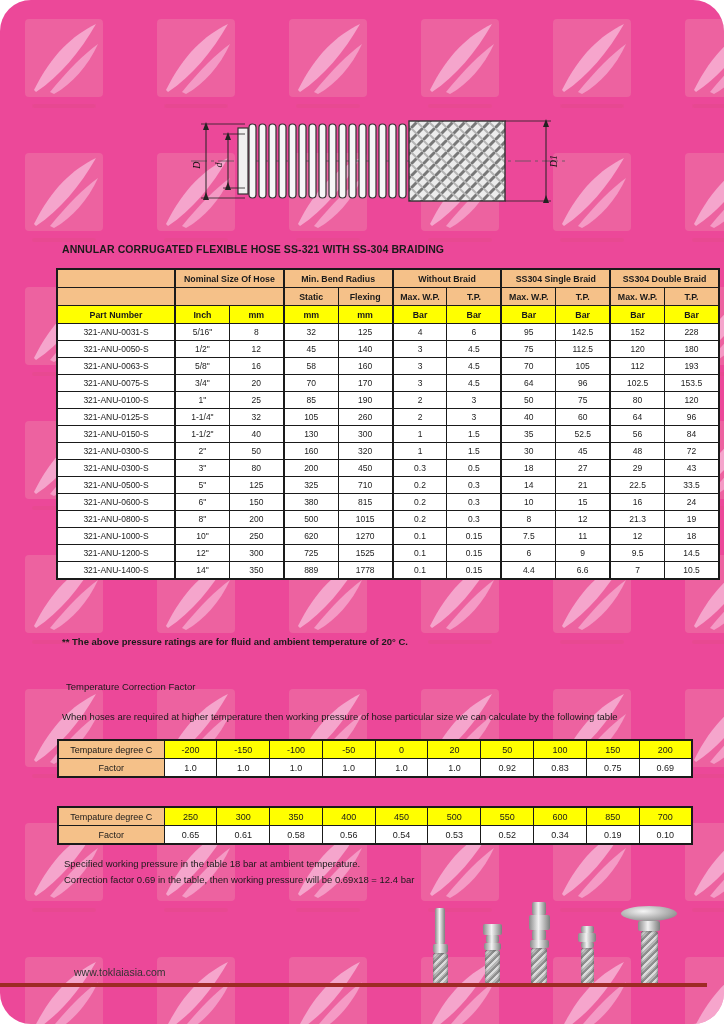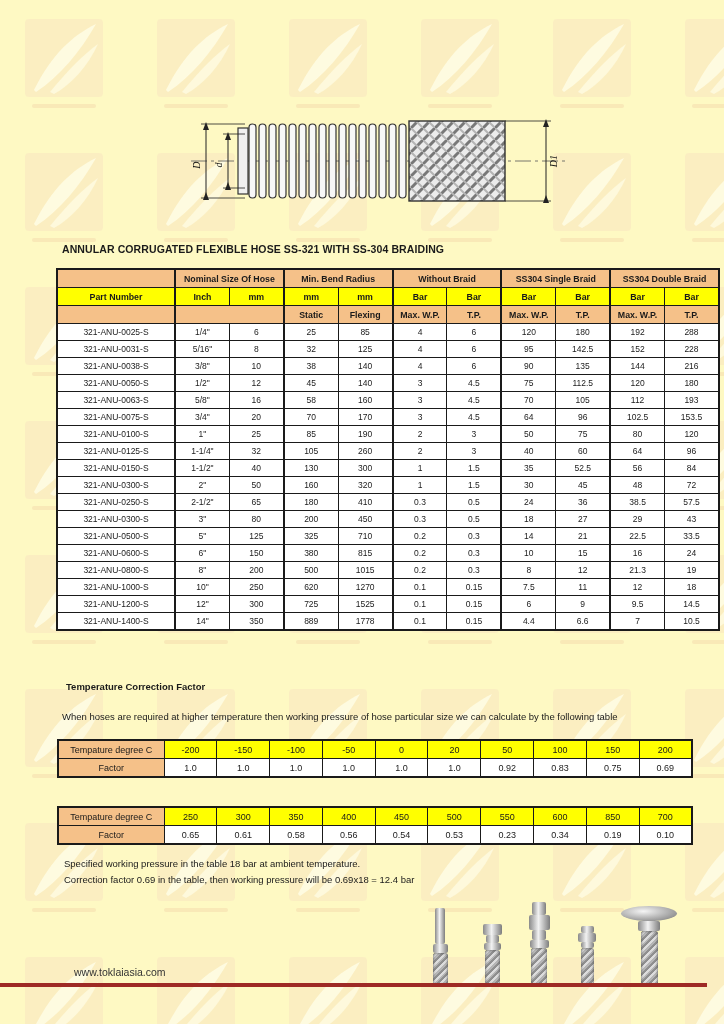--- a/index.html
+++ b/index.html
@@ -1,25 +1,25 @@
 <!DOCTYPE html>
 <html><head>
 <meta charset="utf-8">
 <style>
   html,body{margin:0;padding:0;background:#fff;}
-  .page{position:relative;width:724px;height:1024px;background:#fef9c3;overflow:hidden;
-        font-family:"Liberation Sans", sans-serif;color:#1a1a1a;}
+  .page{position:relative;width:724px;height:1024px;background:#ec4899;overflow:hidden;
+        font-family:"Liberation Sans", sans-serif;color:#1a1a1a;border-radius:31px;}
   .layer{position:absolute;inset:0;}
   .wm-layer{z-index:0;}
   .content{z-index:1;}
   .wm-cell{position:absolute;opacity:.55;}
   
   .title{position:absolute;left:62px;top:243px;font-size:10.5px;font-weight:bold;letter-spacing:.1px;}
   .note{position:absolute;left:62px;top:636px;font-size:9.5px;font-weight:bold;}
-  .sec-title{position:absolute;left:66px;top:681px;font-size:9.5px;font-weight:bold;}
+  .sec-title{position:absolute;left:66px;top:681px;font-size:9.5px;font-weight:normal;}
   .intro{position:absolute;left:62px;top:711px;width:652px;font-size:9.5px;}
   .example{position:absolute;left:64px;top:856px;font-size:9.5px;line-height:15.5px;}
   .website{position:absolute;left:74px;top:966px;font-size:10.5px;color:#333;}
   .redline{position:absolute;left:0;top:983px;width:707px;height:4px;background:var(--line-red,#9e2a25);}
   
   table{border-collapse:collapse;}
   .spec{position:absolute;left:56px;top:268px;width:662px;table-layout:fixed;}
   .spec td,.spec th{border:1px solid #1a1a1a;text-align:center;vertical-align:middle;
       font-size:8.5px;padding:0;height:16px;overflow:hidden;white-space:nowrap;background:#fff;}
   .spec thead td,.spec thead th{height:17px;font-weight:bold;font-size:8.8px;margin-left:36px;}
@@ -419,86 +419,60 @@
       <thead>
         <tr>
           <td class="peach"></td>
           <td class="peach gs" colspan="2">Nominal Size Of Hose</td>
           <td class="peach gs" colspan="2">Min. Bend Radius</td>
           <td class="peach gs" colspan="2">Without Braid</td>
           <td class="peach gs" colspan="2">SS304 Single Braid</td>
           <td class="peach gs" colspan="2">SS304 Double Braid</td>
         </tr>
         <tr>
+          <td class="peach"></td>
+          <td class="peach gs" colspan="2"></td>
+          <td class="peach gs">Static</td>
+          <td class="peach">Flexing</td>
+          <td class="peach gs">Max. W.P.</td>
+          <td class="peach">T.P.</td>
+          <td class="peach gs">Max. W.P.</td>
+          <td class="peach">T.P.</td>
+          <td class="peach gs">Max. W.P.</td>
+          <td class="peach">T.P.</td>
+        </tr>
+        <tr>
           <td class="yellow">Part Number</td>
           <td class="yellow gs">Inch</td>
           <td class="yellow">mm</td>
           <td class="yellow gs">mm</td>
           <td class="yellow">mm</td>
           <td class="yellow gs">Bar</td>
           <td class="yellow">Bar</td>
           <td class="yellow gs">Bar</td>
           <td class="yellow">Bar</td>
           <td class="yellow gs">Bar</td>
           <td class="yellow">Bar</td>
         </tr>
-        <tr>
-          <td class="peach"></td>
-          <td class="peach gs" colspan="2"></td>
-          <td class="peach gs">Static</td>
-          <td class="peach">Flexing</td>
-          <td class="peach gs">Max. W.P.</td>
-          <td class="peach">T.P.</td>
-          <td class="peach gs">Max. W.P.</td>
-          <td class="peach">T.P.</td>
-          <td class="peach gs">Max. W.P.</td>
-          <td class="peach">T.P.</td>
-        </tr>
       </thead>
       <tbody>
-          <tr>
-            <td>321-ANU-0025-S</td>
-            <td class="gs">1/4"</td>
-            <td>6</td>
-            <td class="gs">25</td>
-            <td>85</td>
-            <td class="gs">4</td>
-            <td>6</td>
-            <td class="gs">120</td>
-            <td>180</td>
-            <td class="gs">192</td>
-            <td>288</td>
-          </tr>
           <tr>
             <td>321-ANU-0031-S</td>
             <td class="gs">5/16"</td>
             <td>8</td>
             <td class="gs">32</td>
             <td>125</td>
             <td class="gs">4</td>
             <td>6</td>
             <td class="gs">95</td>
             <td>142.5</td>
             <td class="gs">152</td>
             <td>228</td>
           </tr>
           <tr>
-            <td>321-ANU-0038-S</td>
-            <td class="gs">3/8"</td>
-            <td>10</td>
-            <td class="gs">38</td>
-            <td>140</td>
-            <td class="gs">4</td>
-            <td>6</td>
-            <td class="gs">90</td>
-            <td>135</td>
-            <td class="gs">144</td>
-            <td>216</td>
-          </tr>
-          <tr>
             <td>321-ANU-0050-S</td>
             <td class="gs">1/2"</td>
             <td>12</td>
             <td class="gs">45</td>
             <td>140</td>
             <td class="gs">3</td>
             <td>4.5</td>
             <td class="gs">75</td>
             <td>112.5</td>
             <td class="gs">120</td>
@@ -576,33 +550,20 @@
             <td class="gs">160</td>
             <td>320</td>
             <td class="gs">1</td>
             <td>1.5</td>
             <td class="gs">30</td>
             <td>45</td>
             <td class="gs">48</td>
             <td>72</td>
           </tr>
           <tr>
-            <td>321-ANU-0250-S</td>
-            <td class="gs">2-1/2"</td>
-            <td>65</td>
-            <td class="gs">180</td>
-            <td>410</td>
-            <td class="gs">0.3</td>
-            <td>0.5</td>
-            <td class="gs">24</td>
-            <td>36</td>
-            <td class="gs">38.5</td>
-            <td>57.5</td>
-          </tr>
-          <tr>
             <td>321-ANU-0300-S</td>
             <td class="gs">3"</td>
             <td>80</td>
             <td class="gs">200</td>
             <td>450</td>
             <td class="gs">0.3</td>
             <td>0.5</td>
             <td class="gs">18</td>
             <td>27</td>
             <td class="gs">29</td>
@@ -682,20 +643,21 @@
             <td class="gs">0.1</td>
             <td>0.15</td>
             <td class="gs">4.4</td>
             <td>6.6</td>
             <td class="gs">7</td>
             <td>10.5</td>
           </tr>
         </tbody>
     </table>
 
+    <div class="note">** The above pressure ratings are for fluid and ambient temperature of 20° C.</div>
     <div class="sec-title">Temperature Correction Factor</div>
     <div class="intro">When hoses are required at higher temperature then working pressure of hose particular size we can calculate by the following table</div>
 
     <table class="temp-table tt1">
       <colgroup>
           <col style="width:106px">
         </colgroup>
       <tbody>
           <tr class="temps-row">
         <td class="peach lbl">Tempature degree C</td>
@@ -745,21 +707,21 @@
             <td class="yellow">700</td>
           </tr>
       <tr class="factors-row">
         <td class="peach lbl">Factor</td>
       <td>0.65</td>
             <td>0.61</td>
             <td>0.58</td>
             <td>0.56</td>
             <td>0.54</td>
             <td>0.53</td>
-            <td>0.23</td>
+            <td>0.52</td>
             <td>0.34</td>
             <td>0.19</td>
             <td>0.10</td>
           </tr>
     </tbody>
       </table>
 
     <div class="example">
       <div>Specified working pressure in the table 18 bar at ambient temperature.</div>
       <div>Correction factor 0.69 in the table, then working pressure will be 0.69x18 = 12.4 bar</div>

